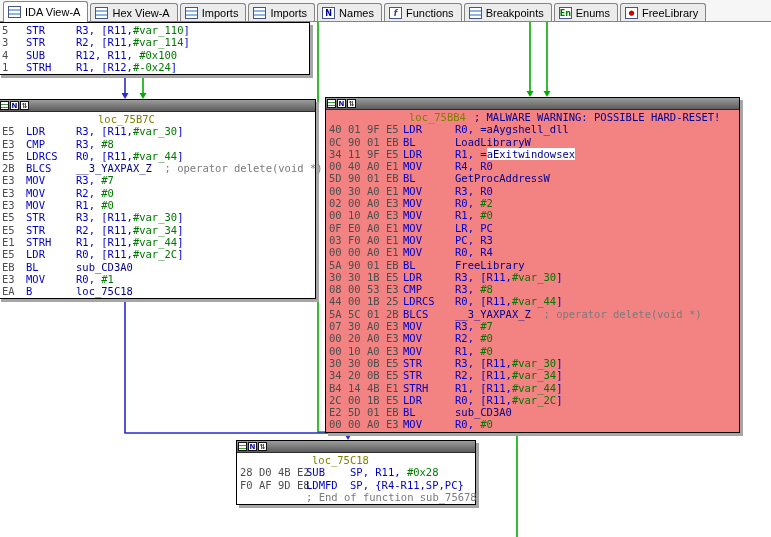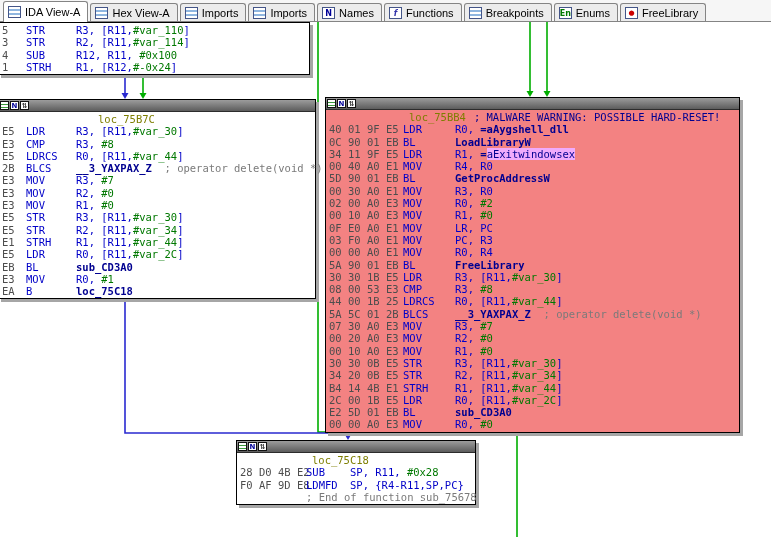--- a/index.html
+++ b/index.html
@@ -45,25 +45,25 @@
   .nbody{
     padding:1px 0 1px 3px;font-family:"DejaVu Sans Mono",monospace;
     font-size:10.5px;line-height:12.3px;white-space:pre;
   }
   .line{height:12.3px;}
   .line span{vertical-align:top;}
   .bytes{display:inline-block;color:#4d4d4d;}
   .mn{display:inline-block;color:#0000c8;}
   .o{color:#0000c8;}
   .v{color:#007800;}
-  .n{color:#000090;font-weight:bold;}
+  .n{color:#000090;}
   .c{color:#7a7a7a;}
   .cb{color:#000090;}
   .lbl{color:#7e7e00;}
-  .h{background:#f0abfc;color:#000090;}
+  .h{background:#ffffff;color:#000090;}
   .gap{margin-left:8px;}
 </style>
 </head>
 <body>
 
 <div id="tabbar">
     <div class="tab active">
       <span class="ticon grid"></span>
       <span>IDA View-A</span>
     </div>

